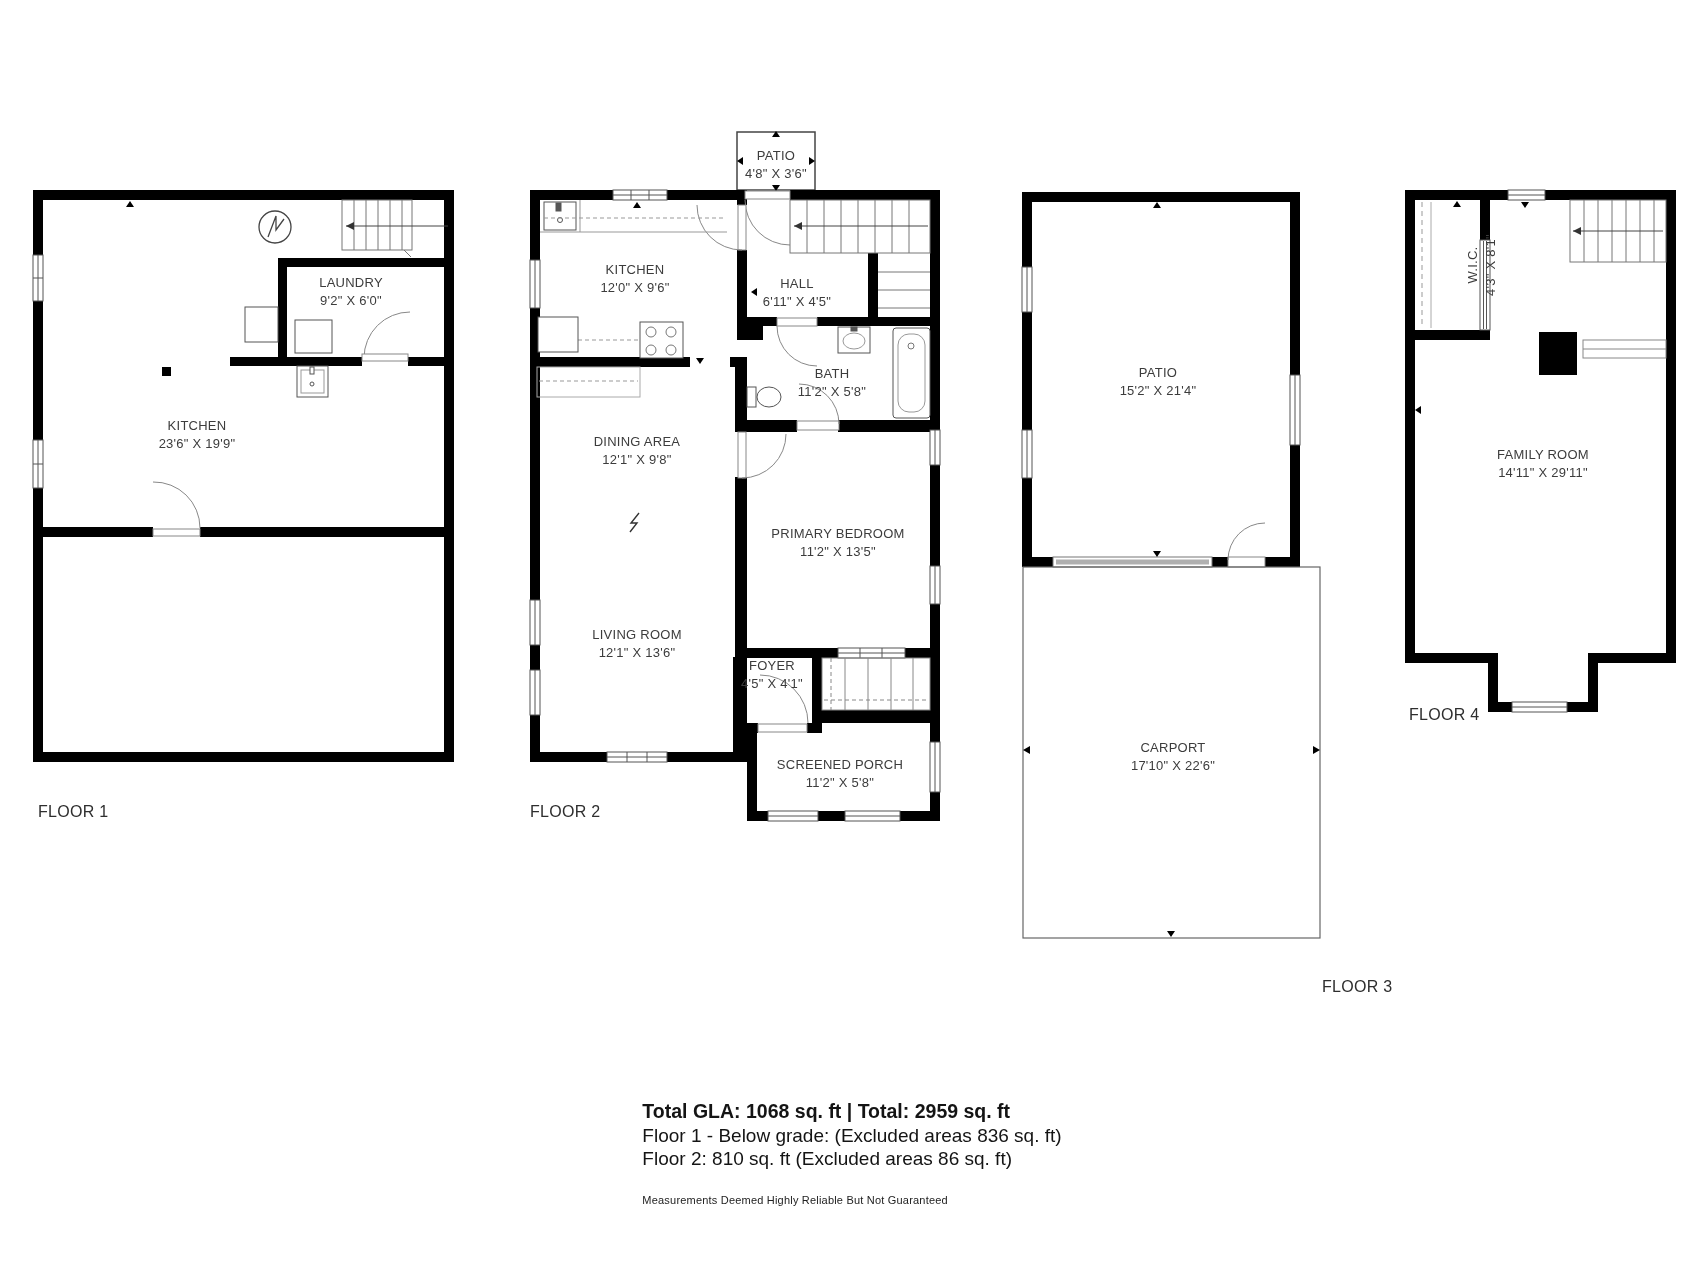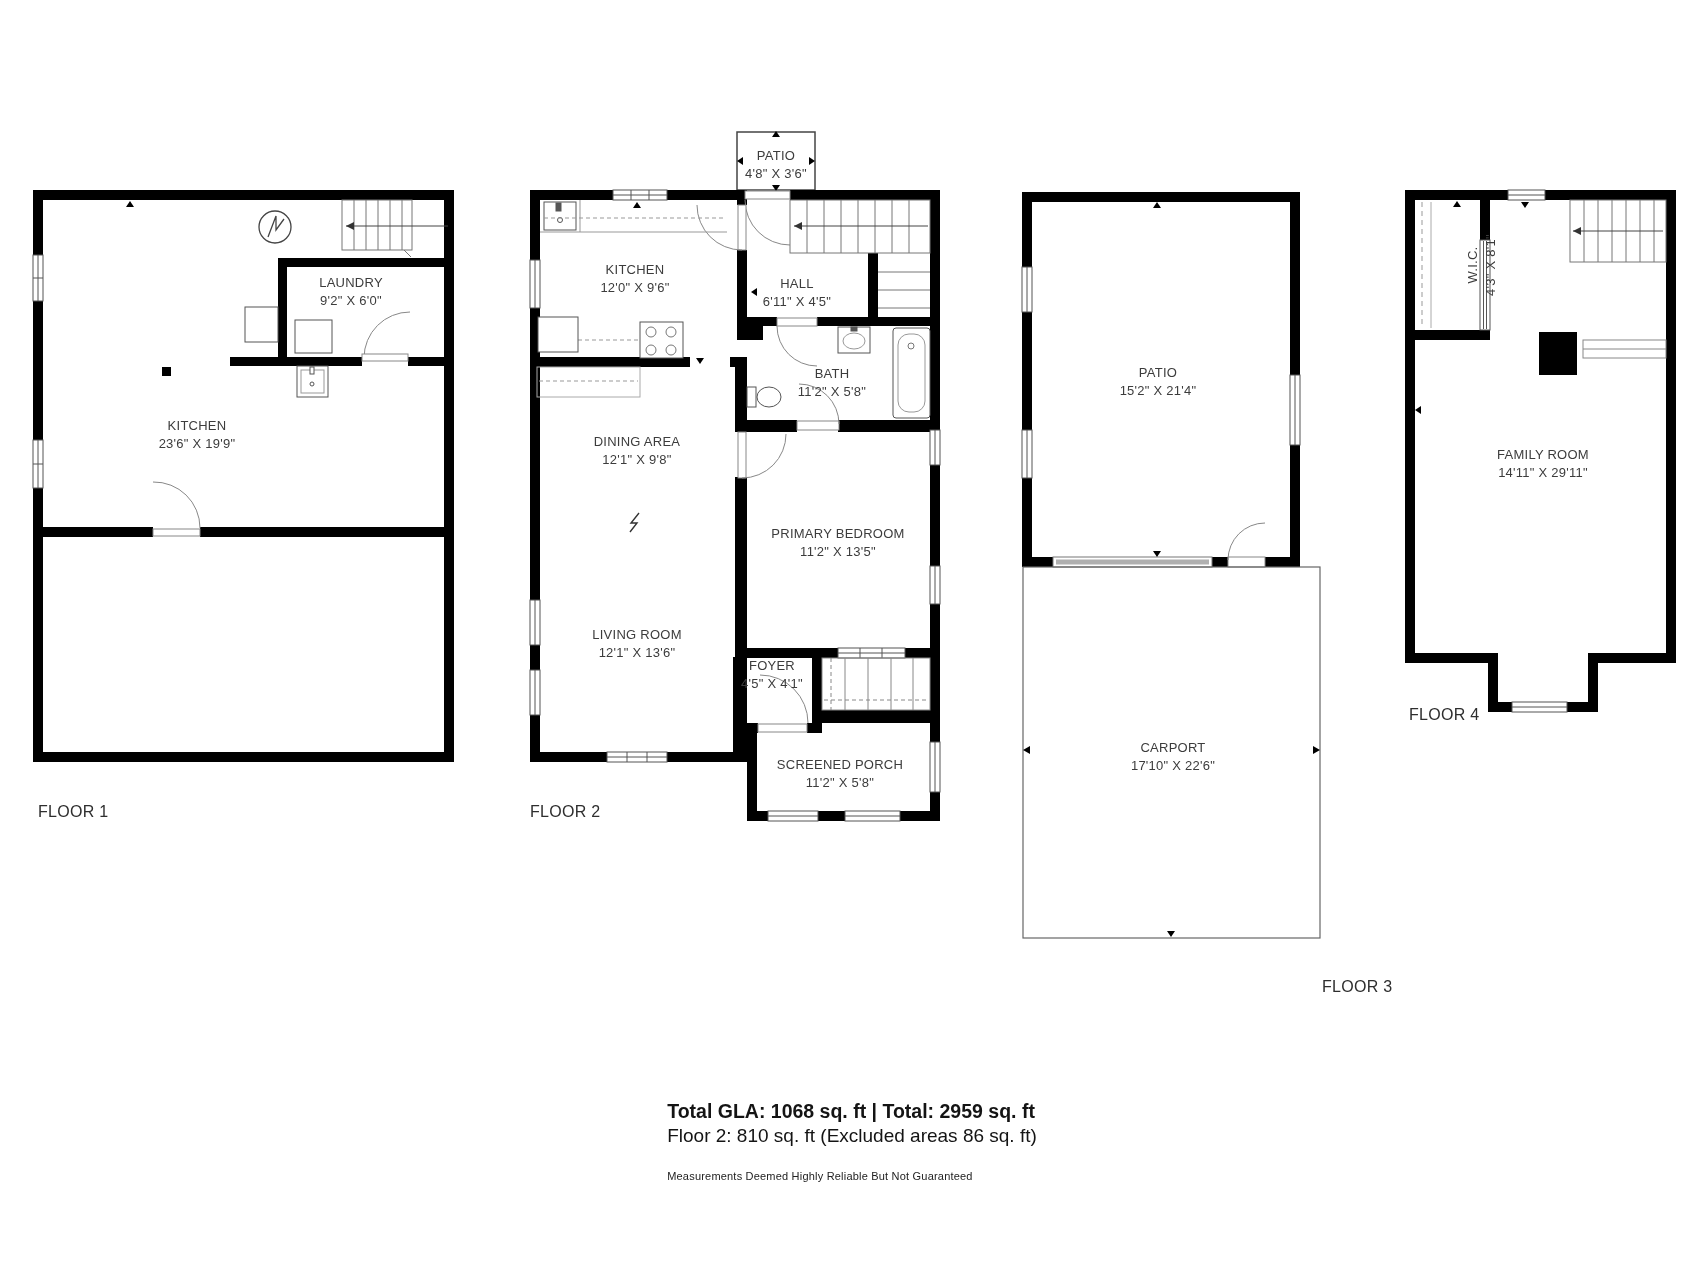--- a/index.html
+++ b/index.html
@@ -384,17 +384,18 @@
   <span>14'11" X 29'11"</span>
 </div>
 
 <div class="floor-label" style="left:38px;top:803px">FLOOR 1</div>
 <div class="floor-label" style="left:530px;top:803px">FLOOR 2</div>
 <div class="floor-label" style="left:1322px;top:978px">FLOOR 3</div>
 <div class="floor-label" style="left:1409px;top:706px">FLOOR 4</div>
 
 <div class="summary">
   <div class="total">Total GLA: 1068 sq. ft | Total: 2959 sq. ft</div>
+  <div>Floor 1 - Below grade: (Excluded areas 836 sq. ft)</div>
   <div>Floor 2: 810 sq. ft (Excluded areas 86 sq. ft)</div>
   <div class="disclaimer">Measurements Deemed Highly Reliable But Not Guaranteed</div>
 </div>
 
 </div>
 
 </body></html>

